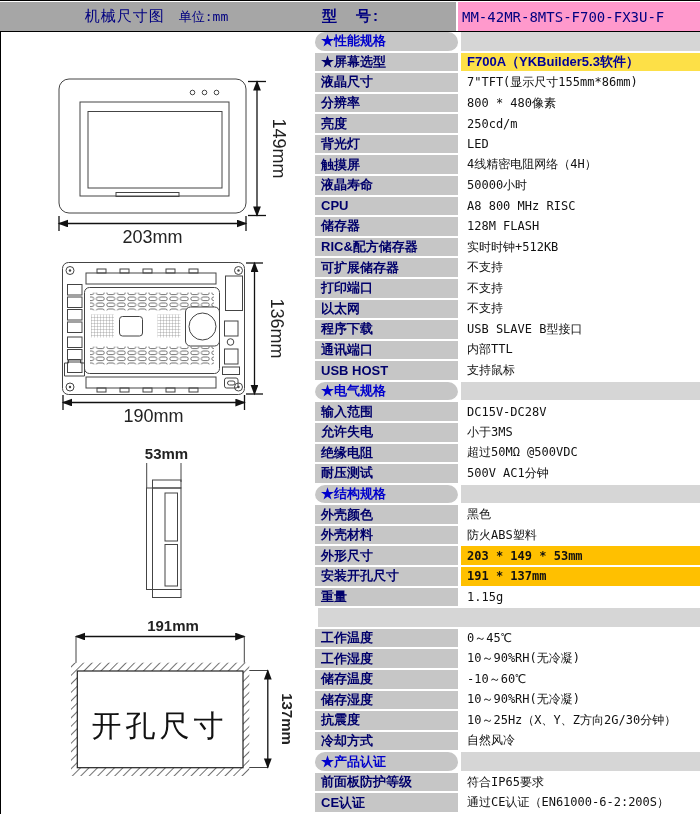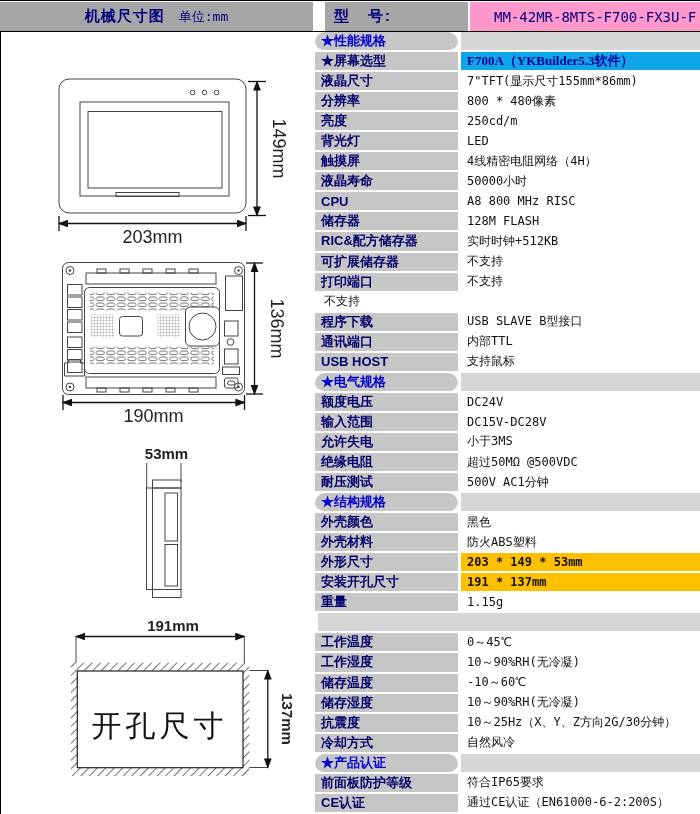--- a/index.html
+++ b/index.html
@@ -10,23 +10,23 @@
     border-top:1px solid #000;
   }
   
   #hdr {
     position:absolute; left:0; top:1px; width:700px; height:30px;
     background:#fff; border-bottom:1px solid #000;
     display:flex;
   }
   .hdr-cell { height:100%; display:flex; align-items:center; }
   #hdr-left  { width:313px; background:#a6a6a6; justify-content:center; gap:14px; }
-  #hdr-model { width:143px; background:#a6a6a6; margin-left:12px; padding-left:9px; }
-  #hdr-value { flex:1; background:#ff99cc; margin-left:2px; padding-left:24px; }
-  #hdr-left .t1 { font-size:15px; font-weight:bold; color:#000080; letter-spacing:1px;}
+  #hdr-model { width:143px; background:#a6a6a6; margin-left:0; padding-left:9px; }
+  #hdr-value { flex:1; background:#ff99cc; margin-left:2px; padding-left:4px; }
+  #hdr-left .t1 { font-size:15px; font-weight:normal; color:#000080; letter-spacing:1px;}
   #hdr-left .t2 { font-size:13px; color:#000080; font-family:"DejaVu Sans Mono",monospace;}
   #hdr-model span { font-size:15px; font-weight:bold; color:#000080; letter-spacing:2px;}
   #hdr-value span { font-size:14px; color:#000080; font-family:"DejaVu Sans Mono",monospace; }
   
   #draw-panel {
     position:absolute; left:0; top:31px; width:313px; height:783px;
     background:#fff; border-left:1px solid #000; border-bottom:1px solid #000;
   }
   
   #spec {
@@ -41,22 +41,22 @@
     font-size:13px; font-weight:bold; color:#00006b; white-space:nowrap; overflow:hidden;
   }
   .scell-v {
     flex:1; background:#fff; border-bottom:2px solid #fff; border-left:3px solid #fff;
     display:flex; align-items:center; padding-left:6px;
     font-size:12px; color:#111; font-family:"DejaVu Sans Mono", monospace;
     white-space:nowrap; overflow:hidden;
   }
   .srow.section .scell-l { color:#0000cc;border-radius:10px; }
   .srow.section .scell-v { background:#d6d6d6; }
-  .srow.yellow .scell-v  { background:#0ea5e9; color:#000099; font-weight:bold;
-                           font-family:Liberation Serif, serif; font-size:13px; }
+  .srow.yellow .scell-v  { background:#fde047; color:#000099; font-weight:bold;
+                           font-family:Liberation Sans, sans-serif; font-size:13px; }
   .srow.orange .scell-v  { background:#ffc000;font-weight:bold; }
   
   .ln   { stroke:#444; stroke-width:1; fill:none; }
   .lnf  { stroke:#444; stroke-width:1; fill:#fff; }
   .dim  { stroke:#111; stroke-width:1.3; fill:none; }
   .dimtxt  { fill:#222; font-size:18px; font-family:"Liberation Sans",sans-serif; }
   .dimtxt2 { fill:#222; font-size:15px; font-weight:bold; font-family:"Liberation Sans",sans-serif; }
   .bigtxt  { fill:#111; font-size:30px; letter-spacing:4px; font-family:"Liberation Serif",serif; }
 </style>
 </head>
@@ -271,41 +271,38 @@
       </div>
       <div class="srow">
         <div class="scell-l">可扩展储存器</div>
         <div class="scell-v">不支持</div>
       </div>
       <div class="srow">
         <div class="scell-l">打印端口</div>
         <div class="scell-v">不支持</div>
       </div>
       <div class="srow">
+        <div class="scell-l">以太网</div>
         <div class="scell-v">不支持</div>
       </div>
       <div class="srow">
         <div class="scell-l">程序下载</div>
         <div class="scell-v">USB SLAVE B型接口</div>
       </div>
       <div class="srow">
         <div class="scell-l">通讯端口</div>
         <div class="scell-v">内部TTL</div>
       </div>
       <div class="srow">
         <div class="scell-l">USB HOST</div>
         <div class="scell-v">支持鼠标</div>
       </div>
       <div class="srow section">
         <div class="scell-l">★电气规格</div>
         <div class="scell-v"></div>
-      </div>
-      <div class="srow">
-        <div class="scell-l">额度电压</div>
-        <div class="scell-v">DC24V</div>
       </div>
       <div class="srow">
         <div class="scell-l">输入范围</div>
         <div class="scell-v">DC15V-DC28V</div>
       </div>
       <div class="srow">
         <div class="scell-l">允许失电</div>
         <div class="scell-v">小于3MS</div>
       </div>
       <div class="srow">

